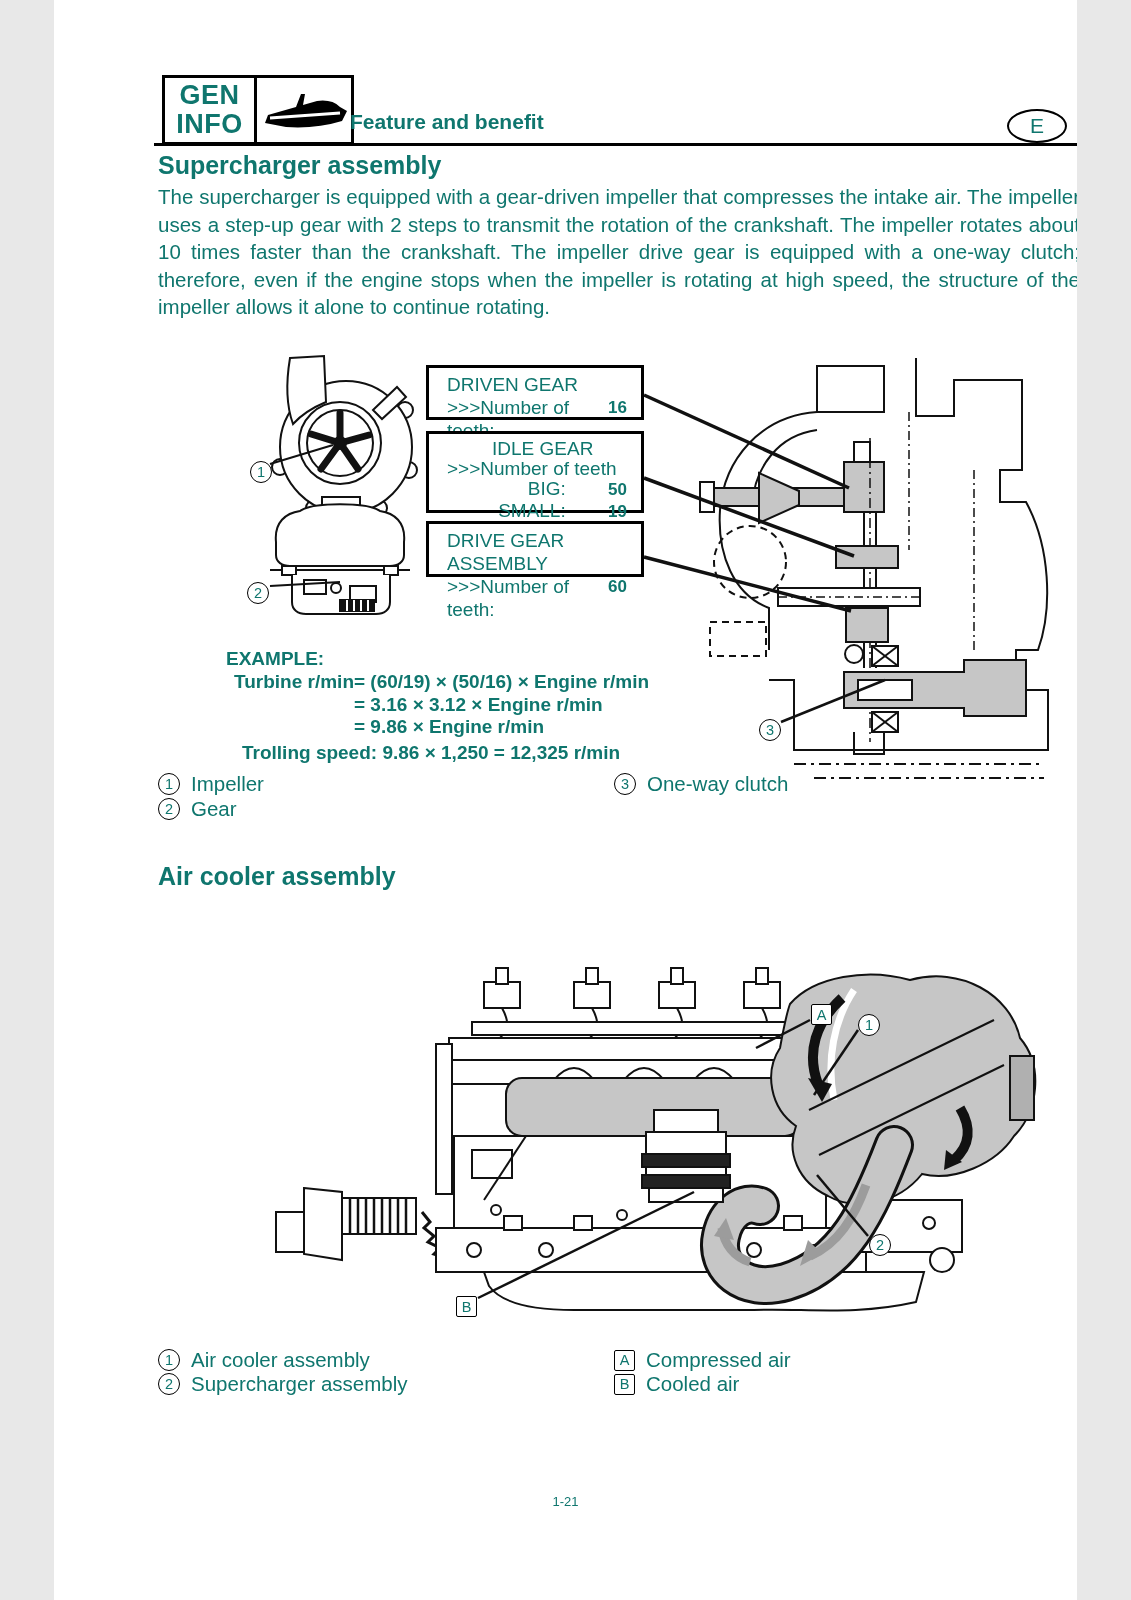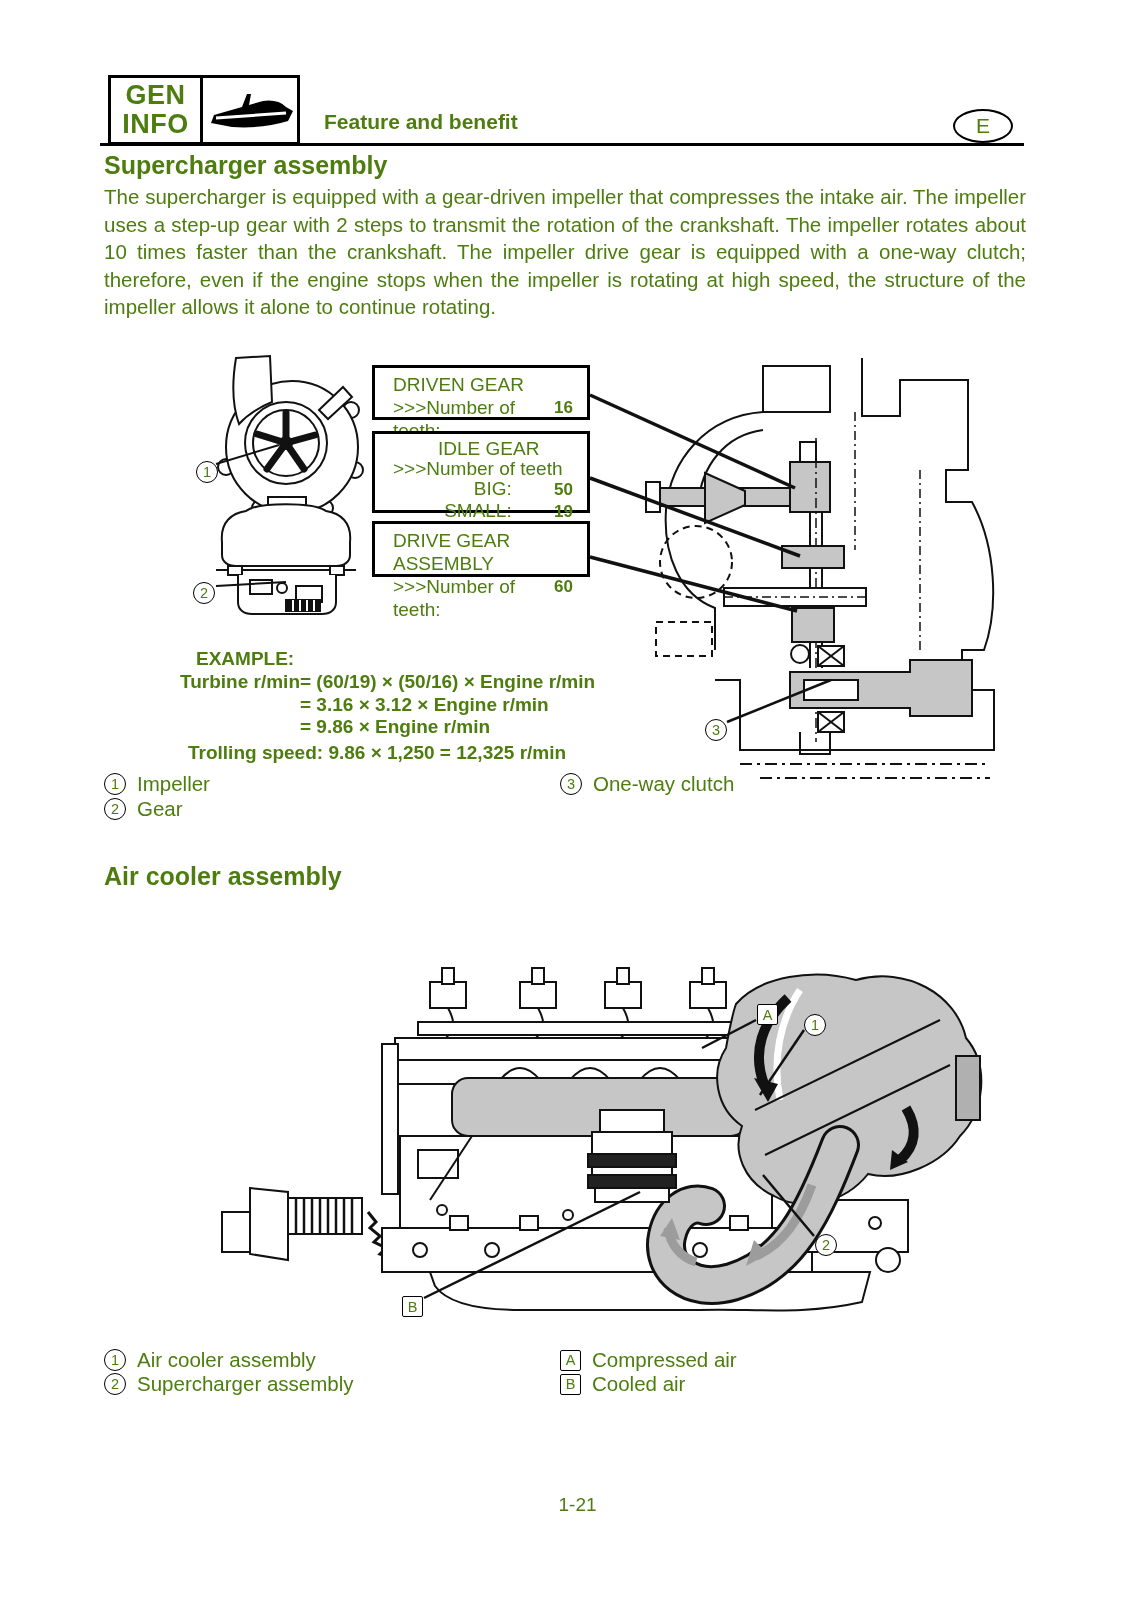--- a/index.html
+++ b/index.html
@@ -1,37 +1,37 @@
 <!DOCTYPE html>
 <html><head>
 <meta charset="utf-8">
 <style>
   * { margin:0; padding:0; box-sizing:border-box; }
   html,body { background:#e8e8e8; }
   .page {
-    position:relative; width:1131px; height:1600px; background:#ffffff;
-    font-family:"Liberation Sans", sans-serif; color:#4d7c0f; overflow:hidden;
+    position:relative; width:1023px; height:1600px; background:#ffffff;
+    font-family:"Liberation Sans", sans-serif; color:#0f766e; overflow:hidden;
     margin:0 auto;
   }
   .abs { position:absolute; }
 
   
   .tabbox { left:108px; top:75px; width:192px; height:70px; border:3px solid #000; display:flex; }
   .tabbox .cell1 { width:92px; border-right:3px solid #000; display:flex; flex-direction:column; align-items:center; justify-content:center; }
   .tabbox .cell1 span { font-weight:bold; font-size:27px; line-height:29px; letter-spacing:0.5px; }
   .tabbox .cell2 { flex:1; display:flex; align-items:center; justify-content:center; }
-  .hdr-title { left:324px; top:110px; font-size:21px; font-weight:bold; }
+  .hdr-title { left:296px; top:110px; font-size:21px; font-weight:bold; }
   .lang-oval { left:953px; top:109px; width:60px; height:34px; border:2.5px solid #000; border-radius:50%;
                display:flex; align-items:center; justify-content:center; font-size:21px; }
   .hrule { left:100px; top:143px; width:924px; height:3px; background:#000; }
 
   
   .h1 { font-size:25px; font-weight:bold; }
   .para { width:922px; font-size:20.5px; line-height:27.5px; text-align:justify; }
-  .pagenum { left:12px; top:1494px; width:100%; text-align:center; font-size:19px; }
+  .pagenum { left:0; top:1494px; width:100%; text-align:center; font-size:13px; }
 
   
   .fig { overflow:visible; }
   .fig svg { position:absolute; left:0; top:0; }
 
   
   .specbox { position:absolute; left:272px; width:218px; border:3px solid #000; background:#fff; padding:5px 10px 4px 18px; }
   .specbox .bt { font-size:19px; line-height:23px; }
   .specbox .row { display:flex; justify-content:space-between; font-size:19px; line-height:23px; }
   .specbox .val { font-weight:bold; font-size:17px; padding-right:4px; }
@@ -203,21 +203,21 @@
         <span>&gt;&gt;&gt;Number of teeth:</span>
         <span class="val">60</span>
       </div>
     </div>
 
     <span class="circ mk" style="left:96px; top:111px;">1</span>
     <span class="circ mk" style="left:93px; top:232px;">2</span>
     <span class="circ mk" style="left:605px; top:369px;">3</span>
   </div>
 
-  <div class="abs ex" style="left:196px; top:648px;">EXAMPLE:</div>
+  <div class="abs ex" style="left:172px; top:648px;">EXAMPLE:</div>
   <div class="abs ex" style="left:180px; top:671px;">Turbine r/min</div>
   <div class="abs ex" style="left:300px; top:671px;">= (60/19) × (50/16) × Engine r/min</div>
   <div class="abs ex" style="left:300px; top:694px;">= 3.16 × 3.12 × Engine r/min</div>
   <div class="abs ex" style="left:300px; top:716px;">= 9.86 × Engine r/min</div>
   <div class="abs ex" style="left:188px; top:742px;">Trolling speed: 9.86 × 1,250 = 12,325 r/min</div>
 
   <div class="abs callout" style="left:104px; top:772px;">
     <span class="circ">1</span>
     <span>Impeller</span>
   </div>

